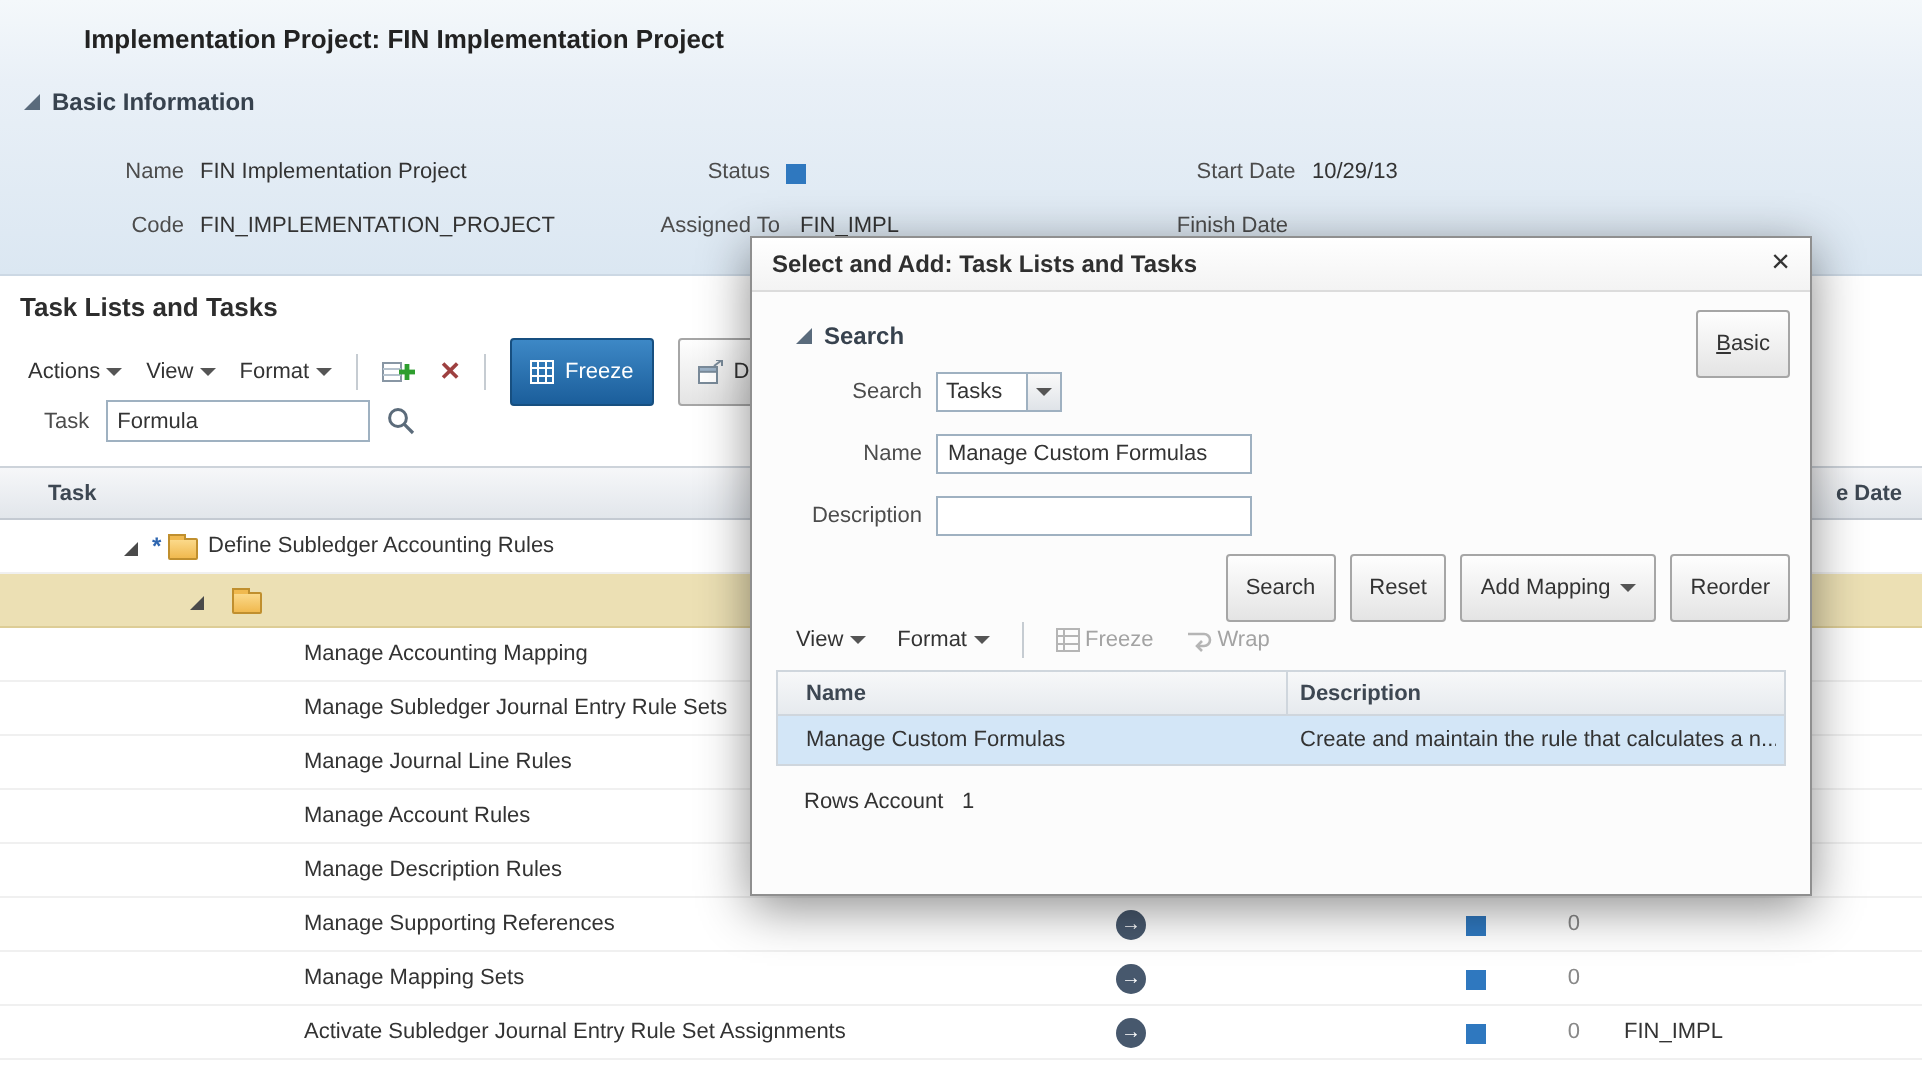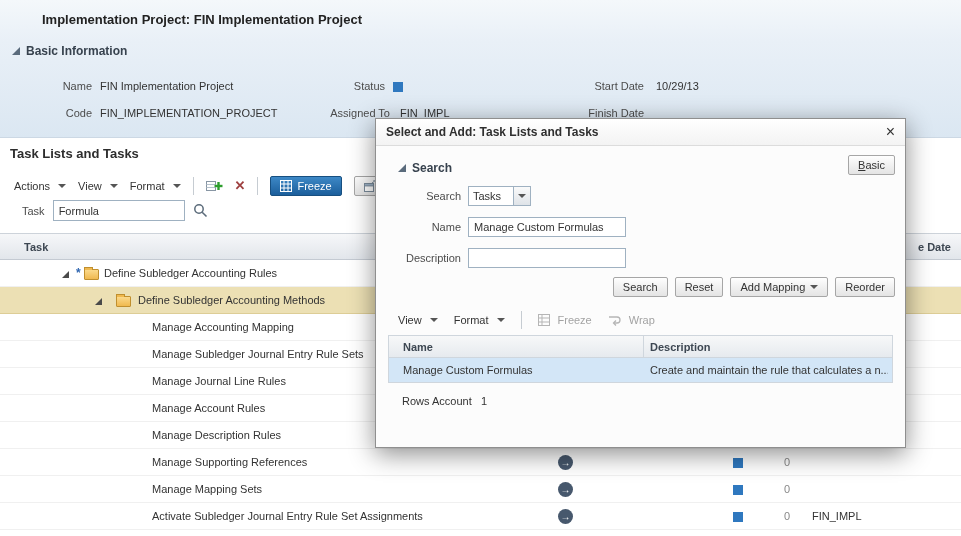--- a/index.html
+++ b/index.html
@@ -17,29 +17,29 @@
   .disc-tri { width:0; height:0; border-bottom:8px solid #5a6b7c; border-left:8px solid transparent; }
   .lbl { color:#4c4c4c; }
   .val { color:#333; }
   .abs { position:absolute; }
   .r { text-align:right; }
   .bluesq-lg { position:absolute; width:10px; height:10px; background:#2f78bf; }
 
   
   .tasks-title { position:absolute; top:146px; left:10px; font-size:13px; font-weight:bold; color:#2d2d2d; }
   .toolbar { position:absolute; top:172px; left:14px; height:28px; display:flex; align-items:center; gap:12px; }
-  .menu { display:flex; align-items:center; gap:8px; color:#333; cursor:pointer; white-space:nowrap; }
+  .menu { display:flex; align-items:center; gap:3px; color:#333; cursor:pointer; white-space:nowrap; }
   .menu.dis { color:#a3a3a3; cursor:default; }
   .caret { width:0; height:0; border-left:4px solid transparent; border-right:4px solid transparent; border-top:4px solid #555; }
   .vsep { width:1px; height:18px; background:#c6ccd2; }
   .icon-btn { display:inline-flex; align-items:center; cursor:pointer; }
   .x-glyph { font-size:13px; font-weight:bold; color:#9e4040; line-height:14px; }
   .btn { font-family:"Liberation Sans",sans-serif; font-size:11px; color:#333; cursor:pointer;
          border:1px solid #a6a6a6; border-radius:2px; background:linear-gradient(#fefefe,#e4e4e4);
-         padding:3px 9px; display:inline-flex; align-items:center; gap:5px; }
+         padding:10px 9px; display:inline-flex; align-items:center; gap:5px; }
   .btn span { display:block; }
   .btn.ak span::first-letter { text-decoration:underline; }
   .btn.freeze { background:linear-gradient(#3d88c6,#1b5e9b); border-color:#174f80; color:#fff; }
   .btn.freeze span { color:#fff; }
   .filter-row { position:absolute; top:200px; left:22px; display:flex; align-items:center; gap:8px; }
   .tfield { border:1px solid #9fb1c1; height:21px; font-family:"Liberation Sans",sans-serif;
             font-size:11px; padding:0 5px; color:#333; background:#fff; }
 
   
   .ttable { position:absolute; top:233px; left:0; width:961px; bottom:0; }
@@ -108,21 +108,21 @@
       <span class="disc-tri"></span>
       <span>Basic Information</span>
     </div>
 
     <span class="abs lbl r" style="left:28px; top:80px; width:64px;">Name</span>
     <span class="abs val" style="left:100px; top:80px;">FIN Implementation Project</span>
 
     <span class="abs lbl r" style="left:320px; top:80px; width:65px;">Status</span>
     <span class="bluesq-lg" style="left:393px; top:82px;"></span>
 
-    <span class="abs lbl r" style="left:566px; top:80px; width:78px;">Start Date</span>
+    <span class="abs lbl r" style="left:584px; top:80px; width:78px;text-align:center;">Start Date</span>
     <span class="abs val" style="left:656px; top:80px;">10/29/13</span>
 
     <span class="abs lbl r" style="left:28px; top:107px; width:64px;">Code</span>
     <span class="abs val" style="left:100px; top:107px;">FIN_IMPLEMENTATION_PROJECT</span>
 
     <span class="abs lbl r" style="left:300px; top:107px; width:90px;">Assigned To</span>
     <span class="abs val" style="left:400px; top:107px;">FIN_IMPL</span>
 
     <span class="abs lbl r" style="left:566px; top:107px; width:78px;">Finish Date</span>
   </div>
@@ -198,21 +198,20 @@
     <div id="task-rows">
         <div class="trow">
           <span class="expander" style="left: 62px;"></span>
           <span class="new-star" style="left: 76px;">*</span>
           <span class="folder" style="left: 84px;"></span>
           <span class="tlabel" style="left: 104px;">Define Subledger Accounting Rules</span>
         </div>
         <div class="trow sel">
           <span class="expander" style="left: 95px;"></span>
           <span class="folder" style="left: 116px;"></span>
-          <span class="tlabel" style="left: 138px;">Define Subledger Accounting Methods</span>
         </div>
         <div class="trow">
           <span class="tlabel" style="left: 152px;">Manage Accounting Mapping</span>
         </div>
         <div class="trow">
           <span class="tlabel" style="left: 152px;">Manage Subledger Journal Entry Rule Sets</span>
         </div>
         <div class="trow">
           <span class="tlabel" style="left: 152px;">Manage Journal Line Rules</span>
         </div>

